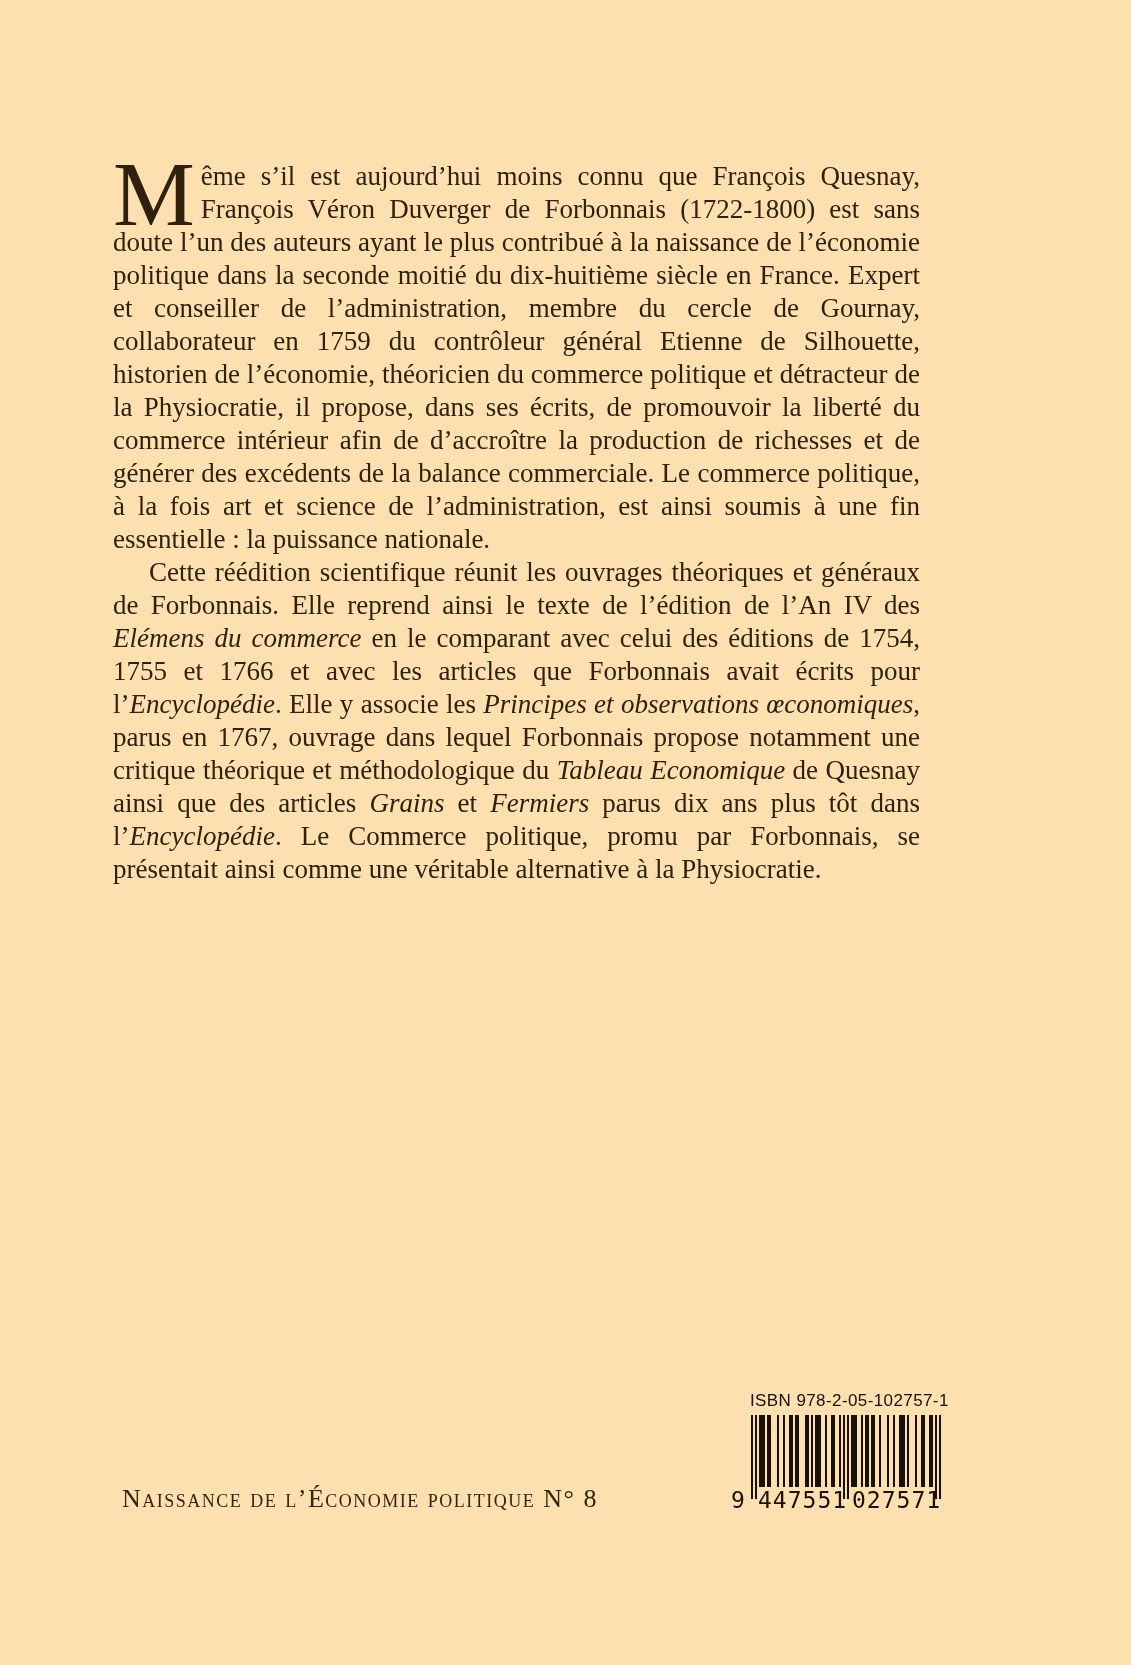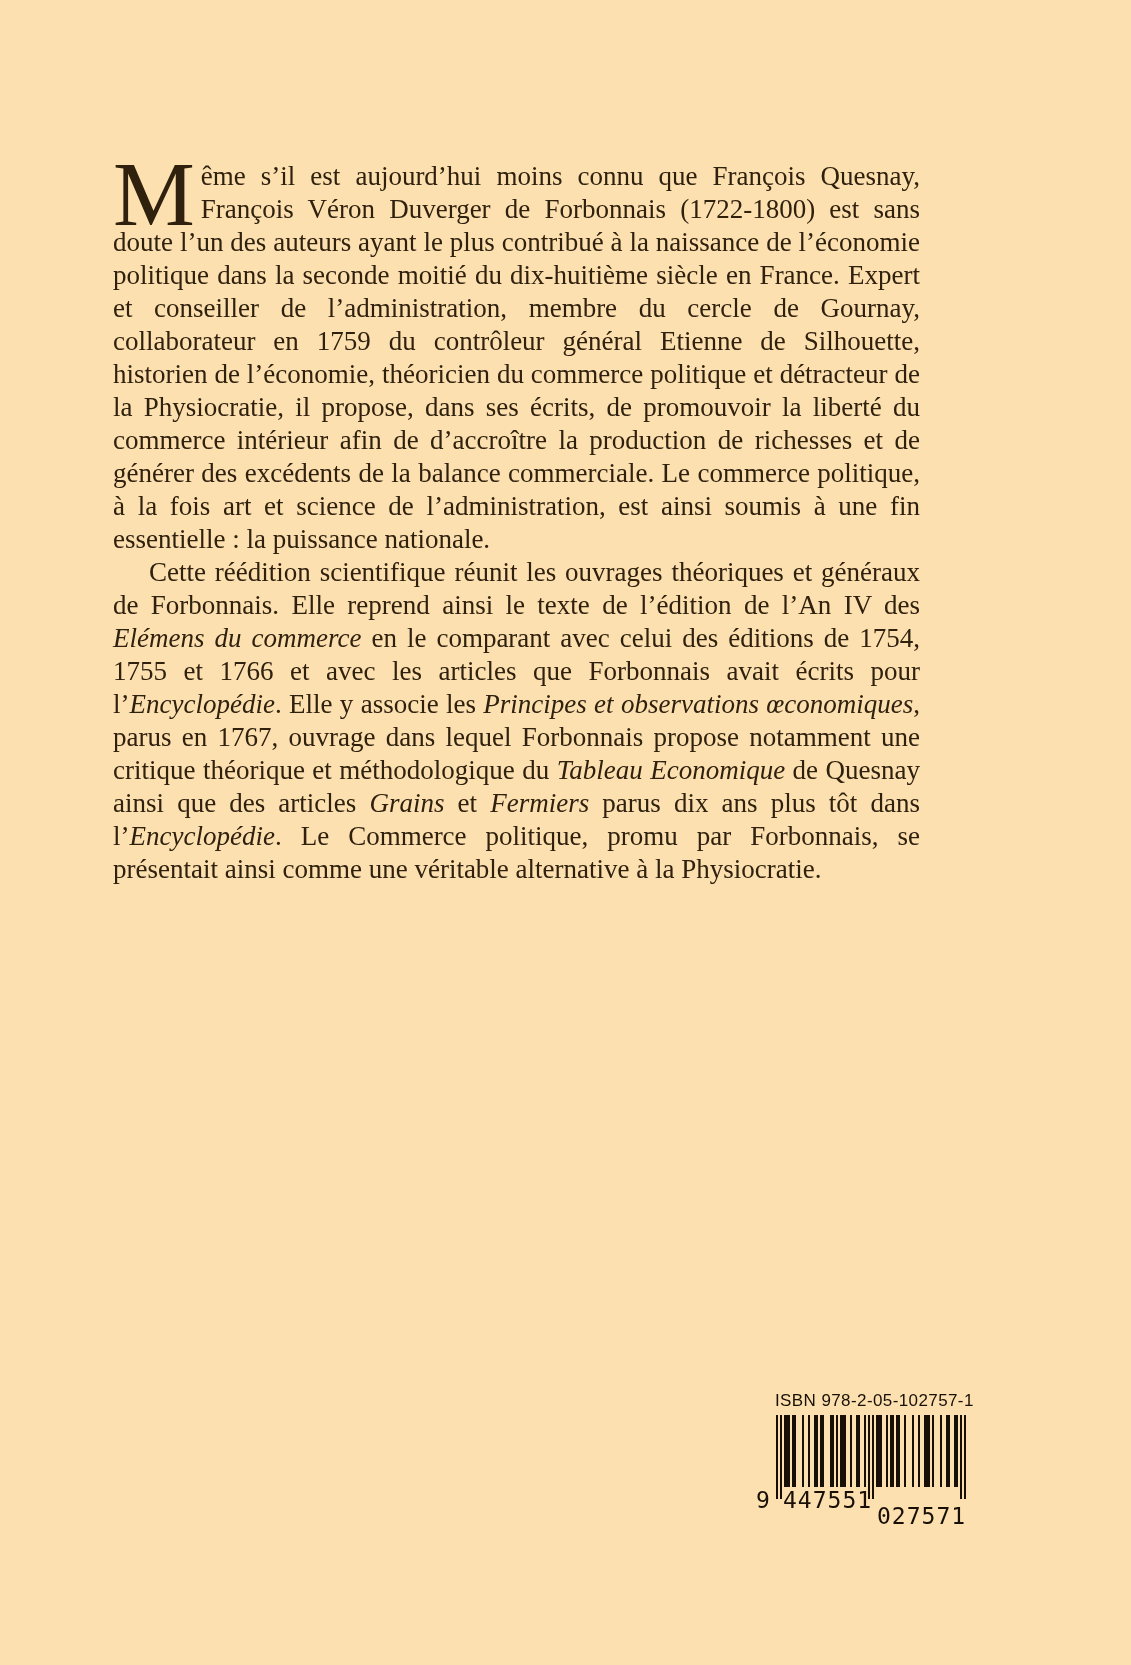--- a/index.html
+++ b/index.html
@@ -33,21 +33,21 @@
     position:absolute;
     left:122px;top:1484px;
     font-variant:small-caps;
     font-size:26px;
     letter-spacing:1.5px;
     color:#35250f;
     white-space:nowrap;
   }
   .barcode-block{
     position:absolute;
-    left:776px;top:1391px;width:190px;
+    left:751px;top:1391px;width:190px;
     color:#181007;
   }
   .isbn-label{
     font-family:"Liberation Sans", sans-serif;
     font-size:17px;
     letter-spacing:0.4px;
     white-space:nowrap;
     margin-left:-1px;
   }
   .bars{
@@ -61,34 +61,35 @@
   }
   .bar.tall{height:84px;}
   .ean-digits{
     position:absolute;top:70px;left:0;right:0;height:30px;
     font-family:"DejaVu Sans Mono", monospace;
     font-size:23px;
     line-height:30px;
   }
   .ean-first{position:absolute;left:-20px;top:0;}
   .ean-left{position:absolute;left:7px;top:0;width:84px;text-align:center;letter-spacing:1px;}
-  .ean-right{position:absolute;left:101px;top:0;width:84px;text-align:center;letter-spacing:1px;margin-top:16px;}
+  .ean-right{position:absolute;left:101px;top:0;width:84px;text-align:center;letter-spacing:1px;}
 </style>
 </head>
 <body>
 
 <div class="page">
 
   <div class="body-text">
     <p>
       <span class="dropcap">M</span><span><span>ême s’il est aujourd’hui moins connu que François Quesnay, François Véron Duverger de Forbonnais (1722-1800) est sans doute l’un des auteurs ayant le plus contribué à la naissance de l’économie politique dans la seconde moitié du dix-huitième siècle en France. Expert et conseiller de l’administration, membre du cercle de Gournay, collaborateur en 1759 du contrôleur général Etienne de Silhouette, historien de l’économie, théoricien du commerce politique et détracteur de la Physiocratie, il propose, dans ses écrits, de promouvoir la liberté du commerce intérieur afin de d’accroître la production de richesses et de générer des excédents de la balance commerciale. Le commerce politique, à la fois art et science de l’administration, est ainsi soumis à une fin essentielle : la puissance nationale.</span></span>
     </p>
     <p class="para-2"><span>Cette réédition scientifique réunit les ouvrages théoriques et généraux de Forbonnais. Elle reprend ainsi le texte de l’édition de l’An IV des </span><span class="it">Elémens du commerce</span><span> en le comparant avec celui des éditions de 1754, 1755 et 1766 et avec les articles que Forbonnais avait écrits pour l’</span><span class="it">Encyclopédie</span><span>. Elle y associe les </span><span class="it">Principes et observations œconomiques</span><span>, parus en 1767, ouvrage dans lequel Forbonnais propose notamment une critique théorique et méthodologique du </span><span class="it">Tableau Economique</span><span> de Quesnay ainsi que des articles </span><span class="it">Grains</span><span> et </span><span class="it">Fermiers</span><span> parus dix ans plus tôt dans l’</span><span class="it">Encyclopédie</span><span>. Le Commerce politique, promu par Forbonnais, se présentait ainsi comme une véritable alternative à la Physiocratie.</span></p>
   </div>
 
+  <div class="series-label">Naissance de l’Économie politique N° 8</div>
 
   <div class="barcode-block">
     <div class="isbn-label">ISBN  978-2-05-102757-1</div>
     <div class="bars">
       <div class="ean-digits">
         <span class="ean-first">9</span>
         <span class="ean-left">447551</span>
         <span class="ean-right">027571</span>
       </div>
     <div class="bar tall" style="left: 0px;"></div>

